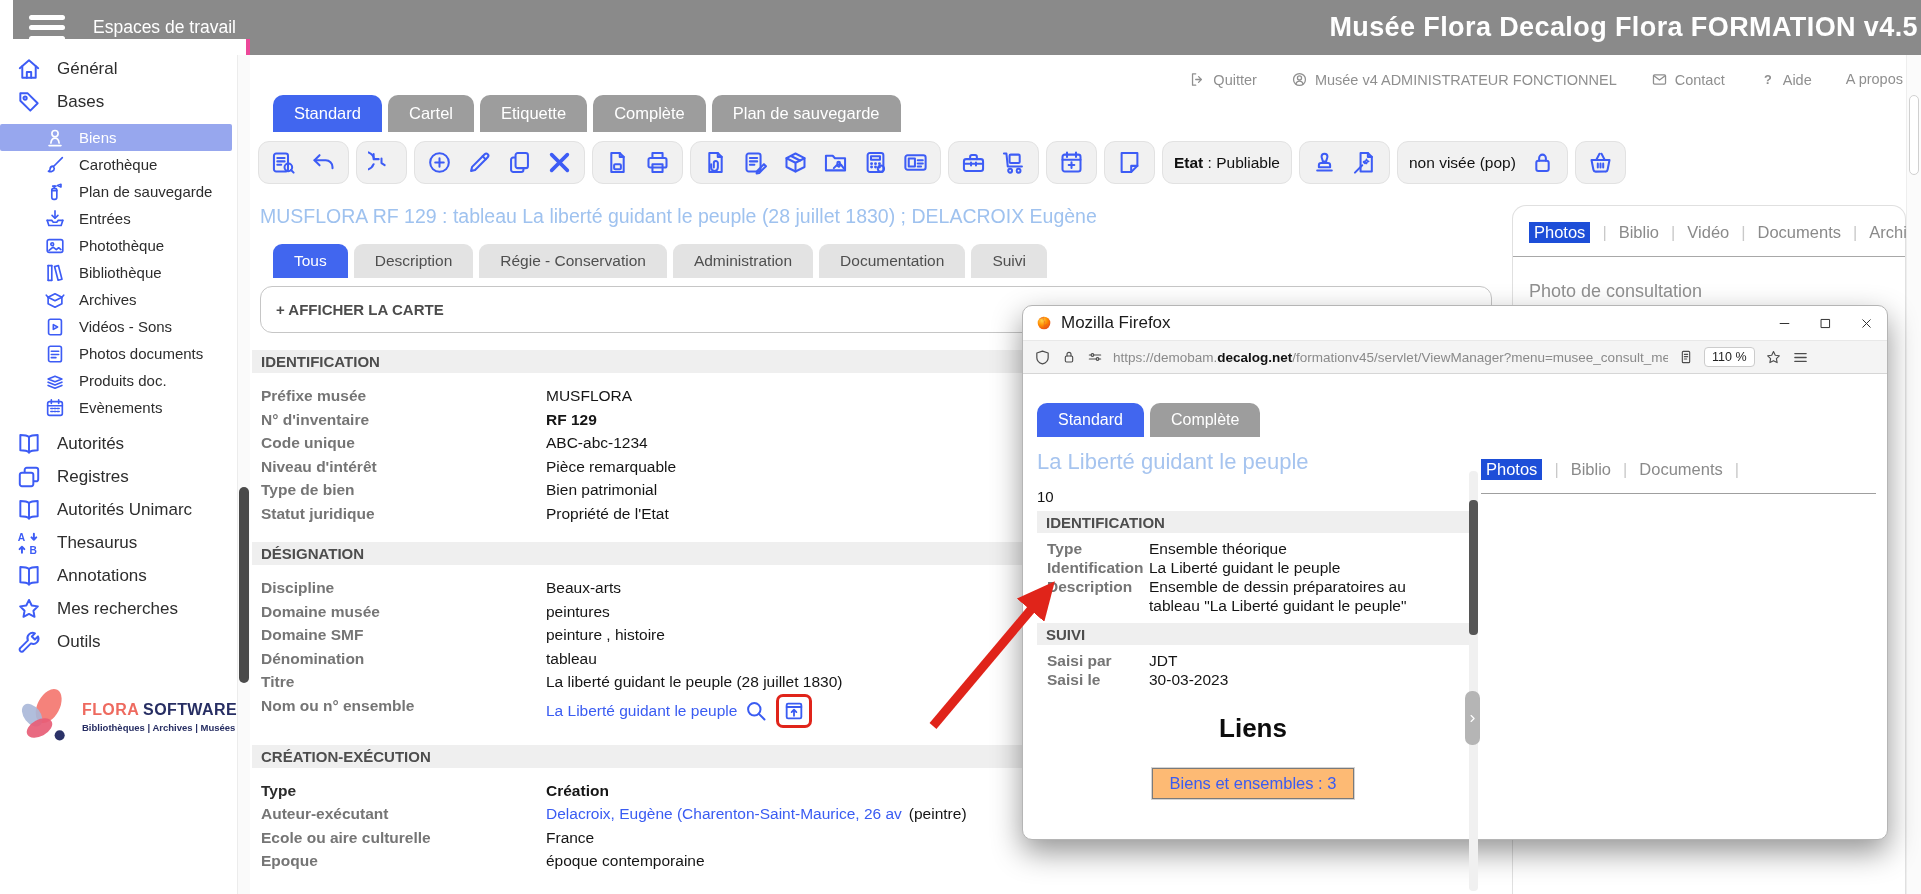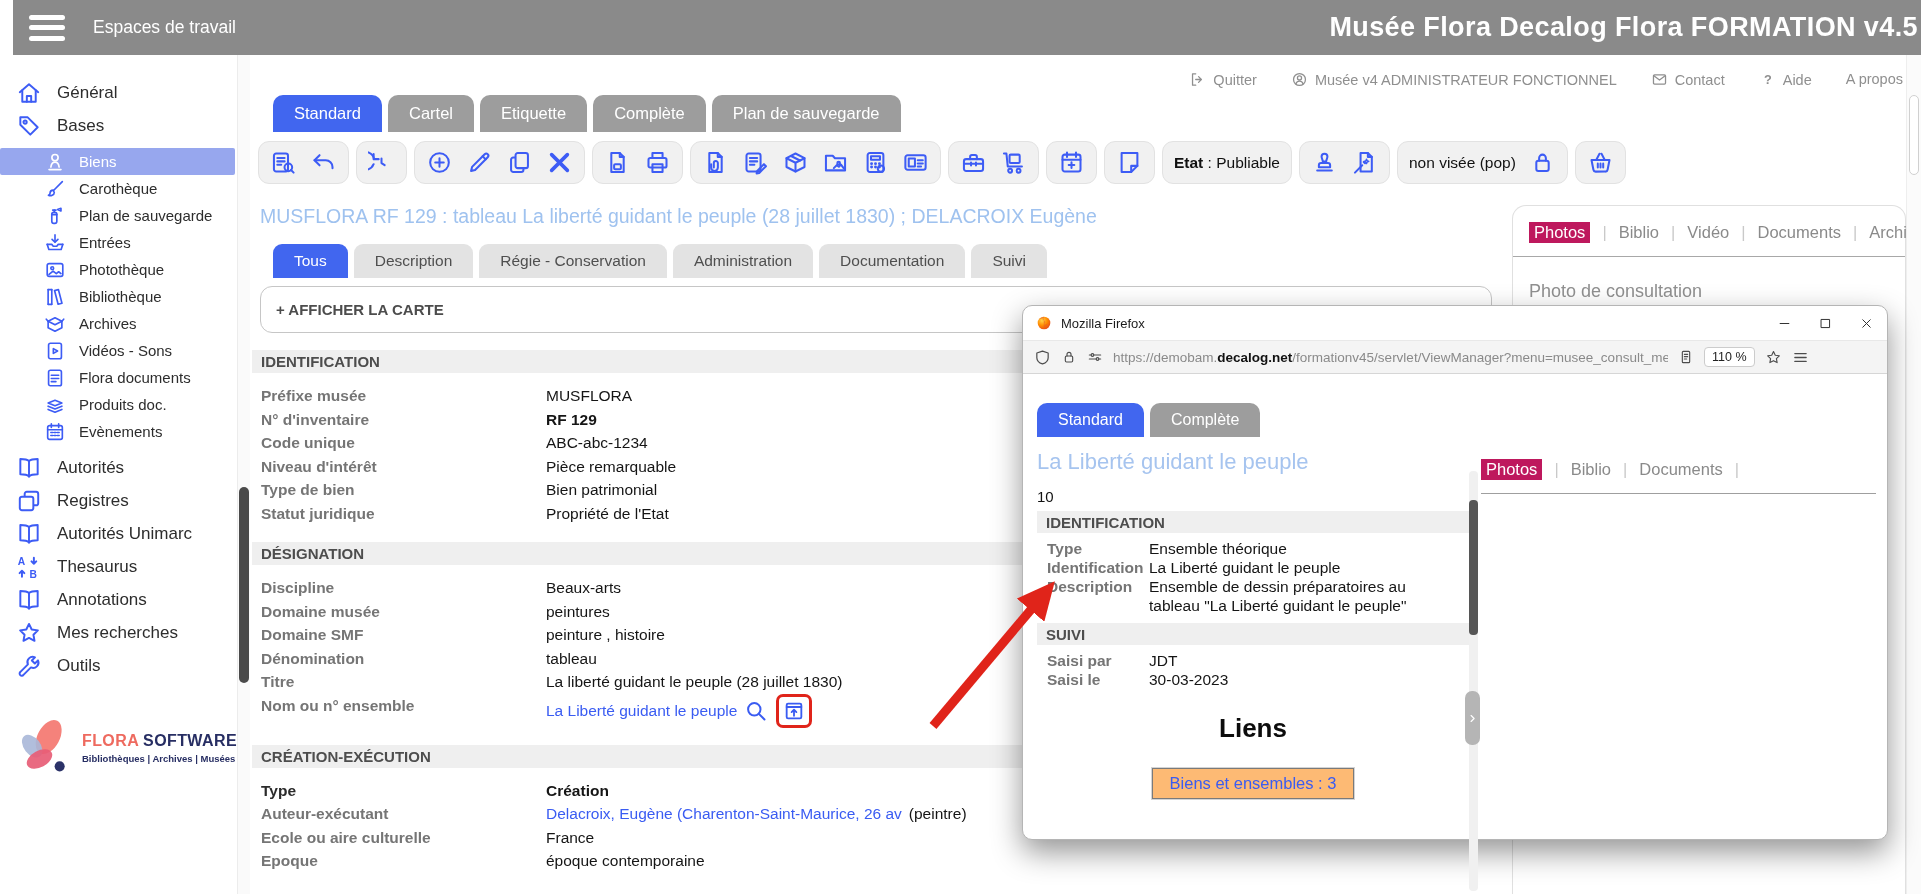--- a/index.html
+++ b/index.html
@@ -15,22 +15,22 @@
   .ws-label{color:#fff;font-size:17.5px;margin-left:28px;}
   .app-title{margin-left:auto;color:#fff;font-size:27px;font-weight:bold;letter-spacing:.4px;}
 
   
   .utility-bar{position:absolute;top:62px;right:18px;height:34px;display:flex;align-items:center;
                gap:34px;color:#8f8f8f;font-size:14.5px;z-index:8;}
   .ut-item{display:flex;align-items:flex-end;gap:7px;cursor:pointer;white-space:nowrap;}
   .ut-item .ic{display:inline-flex;color:#8f8f8f;}
 
   
-  .sidebar{position:absolute;left:0;top:70px;bottom:0;width:250px;background:#fff;
-           border-right:1px solid #ec4899;padding-top:6px;z-index:4;}
+  .sidebar{position:absolute;left:0;top:39px;bottom:0;width:250px;background:#fff;
+           border-right:4px solid #ec4899;padding-top:13px;z-index:4;}
   .sb-item{display:flex;align-items:center;gap:15px;height:33px;padding-left:16px;
            font-size:17px;color:#2d2d2d;cursor:pointer;}
   .sb-item .ic{display:inline-flex;color:#3d5cf5;flex:0 0 auto;}
   .sb-item.sub{height:27px;font-size:15px;padding-left:44px;gap:13px;}
   .sb-group{margin:6px 0;}
   .sb-item.sel{background:#97a7ee;color:#fff;margin-right:14px;border-radius:2px;}
   .sb-item.sel .ic{color:#fff;}
   .sidebar-scroll{position:absolute;left:237px;top:55px;bottom:0;width:13px;background:#fafafa;
                   border-left:1px solid #ececec;z-index:6;}
   .sidebar-scroll .thumb{position:absolute;left:1px;top:432px;width:10px;height:196px;
@@ -83,36 +83,36 @@
   .inline-ic{display:inline-flex;color:#3a5cf2;cursor:pointer;}
   .red-box{display:inline-flex;align-items:center;justify-content:center;border:3px solid #e0241a;
            border-radius:7px;padding:3px 4px;margin-left:1px;}
 
   
   .right-panel{position:absolute;left:1512px;top:205px;width:394px;height:689px;background:#fff;
                border:1px solid #e0e0e0;border-bottom:none;border-radius:14px 14px 0 0;z-index:5;
                padding:16px 0 0 16px;}
   .pipe-tabs{display:flex;align-items:center;gap:12px;font-size:16.5px;color:#8a8a8a;}
   .rp-tab{cursor:pointer;white-space:nowrap;}
-  .rp-tab.active{background:#be185d;color:#fff;padding:1px 5px;}
+  .rp-tab.active{background:#1d4ed8;color:#fff;padding:1px 5px;}
   .pipe-sep{color:#c9c9c9;}
   .rp-divider{border-bottom:1px solid #a8a8a8;margin:13px 0 0 -16px;}
   .rp-subtitle{margin-top:24px;font-size:18px;color:#909090;}
 
   
   .page-scroll{position:absolute;right:0;top:55px;bottom:0;width:15px;background:#fbfbfb;
                border-left:1px solid #eee;z-index:12;}
   .page-scroll .thumb{position:absolute;top:40px;left:2px;width:10px;height:80px;background:#fff;
                       border:1px solid #d0d0d0;border-radius:5px;cursor:pointer;}
 
   
   .popup{position:absolute;left:1022px;top:305px;width:866px;height:535px;background:#fff;
          border:1px solid #b5b5b5;border-radius:10px;box-shadow:0 12px 30px rgba(0,0,0,.42);z-index:30;}
   .pp-titlebar{height:34px;display:flex;align-items:center;gap:9px;padding:0 13px;}
-  .pp-title-text{font-size:13px;color:#1b1b1b;}
+  .pp-title-text{font-size:17px;color:#1b1b1b;}
   .pp-controls{margin-left:auto;display:flex;gap:26px;align-items:center;}
   .win-btn{display:inline-flex;color:#333;cursor:pointer;}
   .pp-urlbar{height:34px;background:#f4f4f4;border-top:1px solid #e8e8e8;border-bottom:1px solid #d6d6d6;
              display:flex;align-items:center;gap:10px;padding:0 11px;color:#4c4c4c;}
   .url-text{font-size:13.5px;color:#8a8a8a;white-space:nowrap;overflow:hidden;max-width:555px;flex:1;}
   .url-domain{color:#111;font-weight:bold;}
   .zoom-chip{background:#fff;border:1px solid #ccc;border-radius:4px;font-size:12.5px;
              padding:2px 7px;color:#222;white-space:nowrap;}
   .pp-body{position:absolute;top:69px;left:0;right:0;bottom:0;}
   .pp-left{position:absolute;left:8px;top:0;width:438px;bottom:0;padding-left:6px;}
@@ -300,21 +300,21 @@
           </span>
           <span>Vidéos - Sons</span>
         </div>
         <div class="sb-item sub">
           <span class="ic">
             <svg viewBox="0 0 24 24" width="22" height="22" fill="none" stroke="currentColor" stroke-width="1.8" stroke-linecap="round" stroke-linejoin="round">
               <rect x="5" y="3.5" width="14" height="17" rx="2"></rect>
               <path d="M8 9h8M8 12.5h8M8 16h5"></path>
             </svg>
           </span>
-          <span>Flora documents</span>
+          <span>Photos documents</span>
         </div>
         <div class="sb-item sub">
           <span class="ic">
             <svg viewBox="0 0 24 24" width="22" height="22" fill="none" stroke="currentColor" stroke-width="1.8" stroke-linecap="round" stroke-linejoin="round">
               <path d="M4.5 16.8l7.5 3 7.5-3"></path>
               <path d="M4.5 13.3l7.5 3 7.5-3"></path>
               <path d="M4.5 9.8l7.5 3 7.5-3-7.5-3z"></path>
             </svg>
           </span>
           <span>Produits doc.</span>

